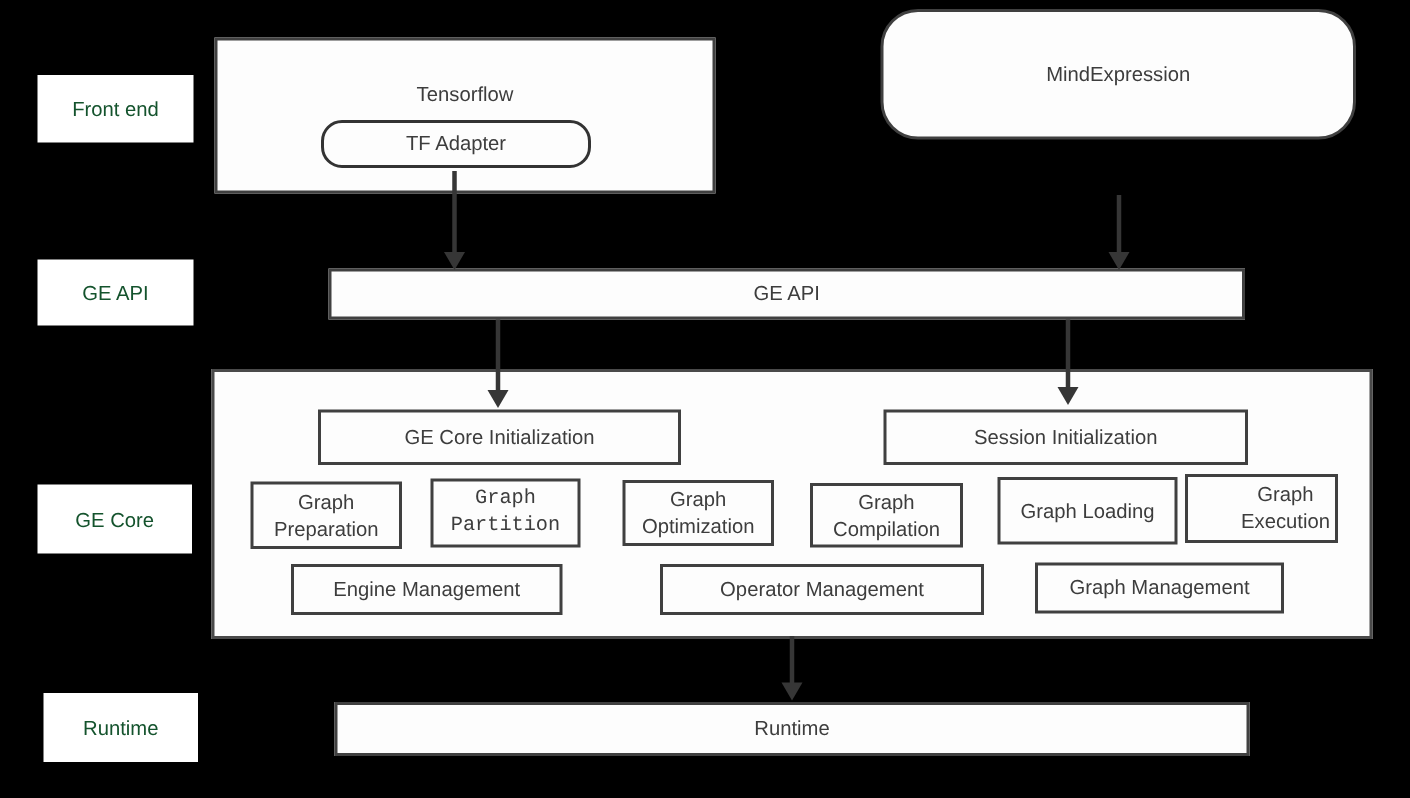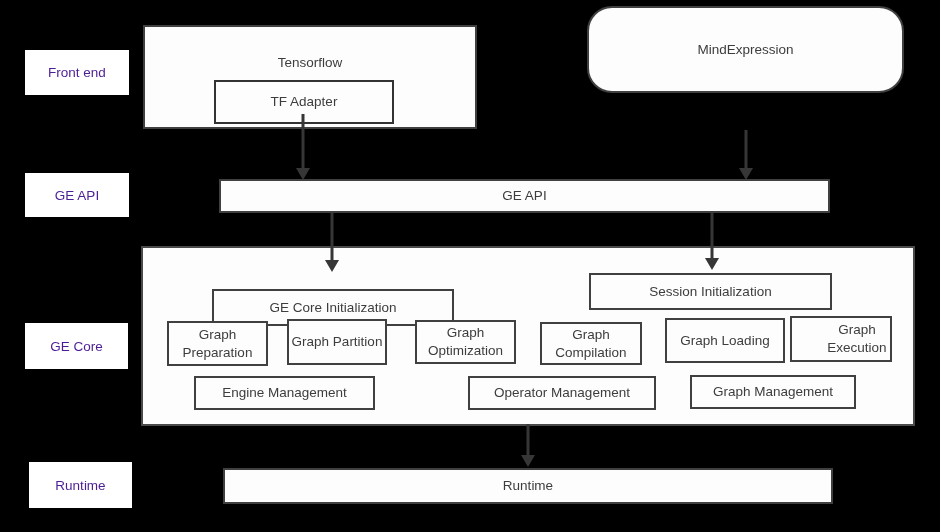--- a/index.html
+++ b/index.html
@@ -30,21 +30,21 @@
   }
   .side-label {
     position: absolute;
     box-sizing: border-box;
     background: #ffffff;
     border: none;
     display: flex;
     align-items: center;
     justify-content: center;
     text-align: center;
-    color: #4c1d95;
+    color: #14532d;
   }
   .container-box {
     position: absolute;
     box-sizing: border-box;
     background: #fdfdfd;
     border: 2px solid #4a4a4a;
   }
   .title-top {
     align-items: flex-start;
     padding-top: 27px;
@@ -77,63 +77,63 @@
 <div class="canvas">
 
   <div class="side-label" style="left:25px; top:50px; width:104px; height:45px;">Front end</div>
   <div class="side-label" style="left:25px; top:173px; width:104px; height:44px;">GE API</div>
   <div class="side-label" style="left:25px; top:323px; width:103px; height:46px;">GE Core</div>
   <div class="side-label" style="left:29px; top:462px; width:103px; height:46px;">Runtime</div>
 
   <div class="box title-top" style="left:143px; top:25px; width:334px; height:104px;">
     <span>Tensorflow</span>
   </div>
-  <div class="box" style="left:214px; top:80px; width:180px; height:44px; border-color:#333333;">
+  <div class="box" style="left:214px; top:80px; width:180px; height:32px; border-color:#333333;border-radius:14px;">
     <span>TF Adapter</span>
   </div>
   <div class="box" style="left:587px; top:6px; width:317px; height:87px;border-radius:25px;">
     <span>MindExpression</span>
   </div>
 
   <div class="box" style="left:219px; top:179px; width:611px; height:34px;">
     <span>GE API</span>
   </div>
 
   <div class="container-box" style="left:141px; top:246px; width:774px; height:180px;"></div>
 
-  <div class="box" style="left:212px; top:273px; width:242px; height:37px;margin-top:16px;">
+  <div class="box" style="left:212px; top:273px; width:242px; height:37px;">
     <span>GE Core Initialization</span>
   </div>
   <div class="box" style="left:589px; top:273px; width:243px; height:37px;">
     <span>Session Initialization</span>
   </div>
 
   <div class="box" style="left:167px; top:321px; width:101px; height:45px;">
     <span>Graph Preparation</span>
   </div>
-  <div class="box" style="left:287px; top:319px; width:100px; height:46px;">
+  <div class="box" style="left:287px; top:319px; width:100px; height:46px;font-family:Liberation Mono, monospace;">
     <span>Graph Partition</span>
   </div>
   <div class="box" style="left:415px; top:320px; width:101px; height:44px;">
     <span>Graph Optimization</span>
   </div>
   <div class="box" style="left:540px; top:322px; width:102px; height:43px;align-items:center;">
     <span>Graph Compilation</span>
   </div>
   <div class="box" style="left:665px; top:318px; width:120px; height:45px;">
     <span>Graph Loading</span>
   </div>
   <div class="box" style="left:790px; top:316px; width:102px; height:46px;padding-left:32px;">
     <span>Graph Execution</span>
   </div>
 
   <div class="box" style="left:194px; top:376px; width:181px; height:34px;">
     <span>Engine Management</span>
   </div>
-  <div class="box" style="left:440px; top:376px; width:188px; height:34px;margin-left:28px;">
+  <div class="box" style="left:440px; top:376px; width:216px; height:34px;">
     <span>Operator Management</span>
   </div>
   <div class="box" style="left:690px; top:375px; width:166px; height:34px;">
     <span>Graph Management</span>
   </div>
 
   <div class="box" style="left:223px; top:468px; width:610px; height:36px;">
     <span>Runtime</span>
   </div>
 

